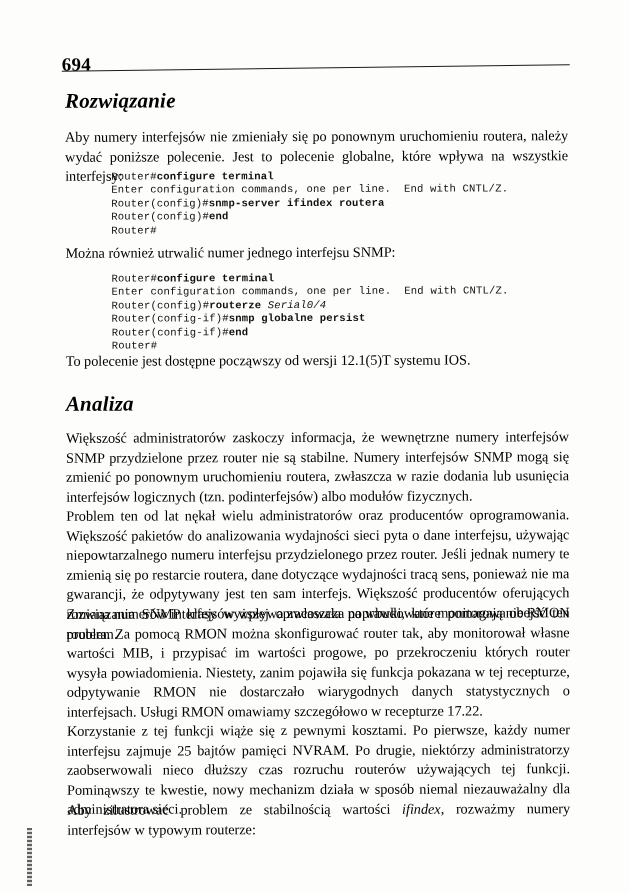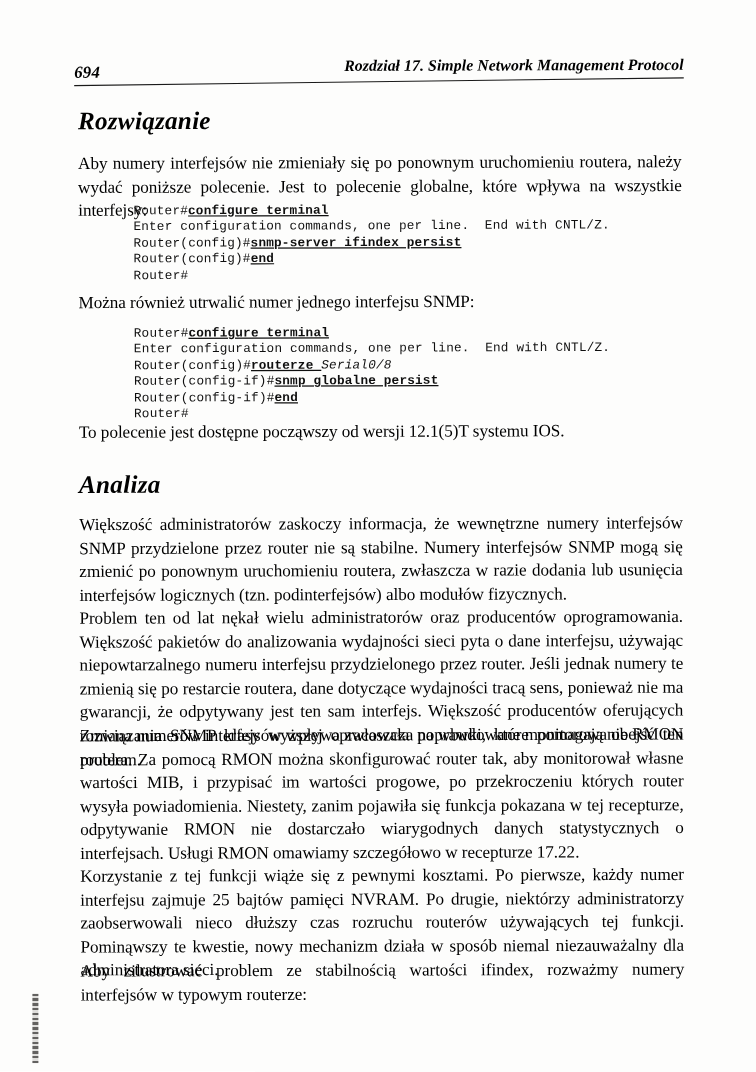--- a/index.html
+++ b/index.html
@@ -56,22 +56,21 @@
     position: absolute;
     left: 63px;
     top: 47px;
     width: 508px;
     height: 26px;
   }
   .folio {
     position: absolute;
     left: 0;
     top: 6px;
-    font-size: 14px;
-    font-style: italic;
+    font-size: 19px;
     font-weight: 700;
     letter-spacing: 0.2px;
   }
   .head-title {
     position: absolute;
     right: 0;
     top: 0;
     font-size: 13.2px;
     font-style: italic;
     font-weight: 700;
@@ -107,63 +106,62 @@
   p.para {
     margin: 0;
     font-size: 14.3px;
     line-height: 19.6px;
     text-align: justify;
     text-justify: inter-word;
     letter-spacing: -0.05px;
   }
   p.para.noj { text-align: left; }
 
-  .it { }
+  .it { font-style: italic; }
 
   
   pre.code {
     margin: 0;
     font-family: "Liberation Mono", "DejaVu Sans Mono", monospace;
     font-size: 10.6px;
     line-height: 13.4px;
     letter-spacing: 0.15px;
     white-space: pre;
     color: #0f0f0f;
   }
-  pre.code b { font-weight: 700; text-decoration: underline; }
+  pre.code b { font-weight: 700; }
   pre.code i { font-style: italic; }
 </style>
 </head>
 <body>
 
 <div class="page">
 
   <div class="content">
 
     <div class="running-head">
       <span class="folio">694</span>
-      <span class="head-title">Rozdział 17. Simple Network Management Protocol</span>
       <div class="head-rule"></div>
     </div>
 
     <h2 class="section col" style="top:88px;">Rozwiązanie</h2>
 
     <p class="para col" style="top:127px;">Aby numery interfejsów nie zmieniały się po ponownym uruchomieniu routera, należy wydać poniższe polecenie. Jest to polecenie globalne, które wpływa na wszystkie interfejsy:</p>
 
     <pre class="code" style="position:absolute;left:112px;top:170px;"><span>Router#</span><b>configure terminal</b>
 <span>Enter configuration commands, one per line.  End with CNTL/Z.</span>
-<span>Router(config)#</span><b>snmp-server ifindex persist</b>
+<span>Router(config)#</span><b>snmp-server ifindex routera</b>
 <span>Router(config)#</span><b>end</b>
 <span>Router#</span></pre>
 
     <p class="para col noj" style="top:243px;">Można również utrwalić numer jednego interfejsu SNMP:</p>
 
     <pre class="code" style="position:absolute;left:112px;top:272px;"><span>Router#</span><b>configure terminal</b>
 <span>Enter configuration commands, one per line.  End with CNTL/Z.</span>
-<span>Router(config)#</span><b>routerze </b><i>Serial0/8</i>
+<span>Router(config)#</span><b>routerze </b><i>Serial0/4</i>
 <span>Router(config-if)#</span><b>snmp globalne persist</b>
 <span>Router(config-if)#</span><b>end</b>
 <span>Router#</span></pre>
 
     <p class="para col noj" style="top:351px;">To polecenie jest dostępne począwszy od wersji 12.1(5)T systemu IOS.</p>
 
     <h2 class="section col" style="top:391px;">Analiza</h2>
 
     <p class="para col" style="top:428px;">Większość administratorów zaskoczy informacja, że wewnętrzne numery interfejsów SNMP przydzielone przez router nie są stabilne. Numery interfejsów SNMP mogą się zmienić po ponownym uruchomieniu routera, zwłaszcza w razie dodania lub usunięcia interfejsów logicznych (tzn. podinterfejsów) albo modułów fizycznych.</p>
 

